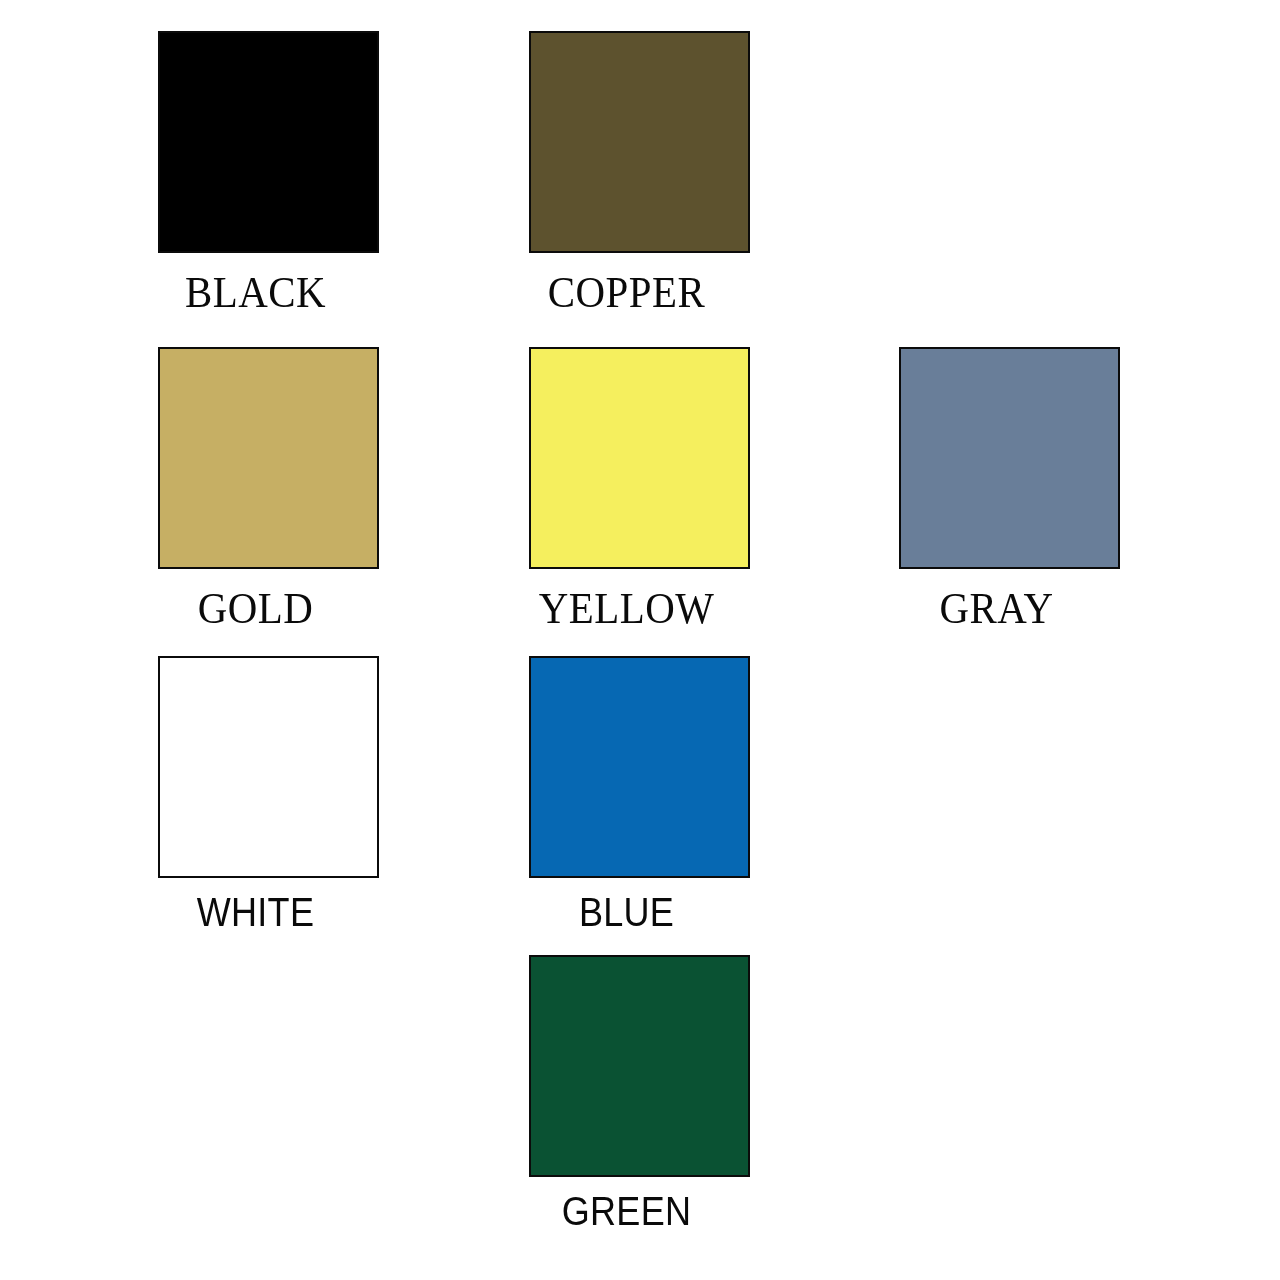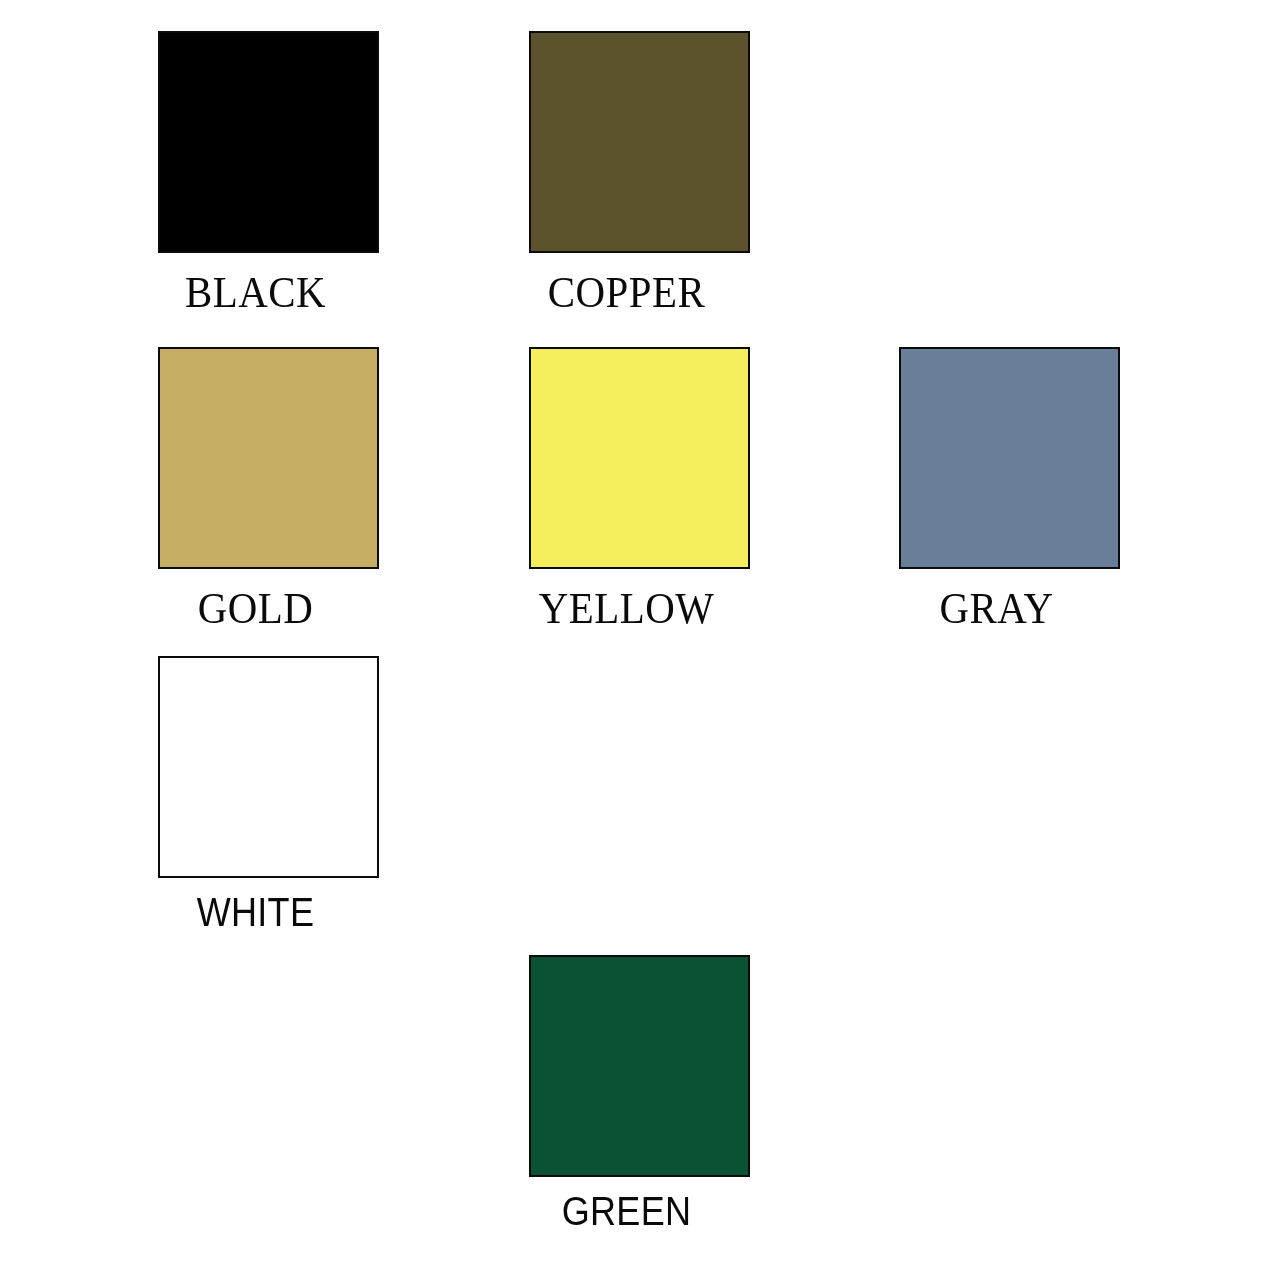--- a/index.html
+++ b/index.html
@@ -102,20 +102,24 @@
   <div class="swatch-cell row-1 col-2">
     <div class="swatch-chip" style="background-color: rgb(105, 126, 153);"></div>
     <span class="swatch-label serif-label">GRAY</span>
   </div>
 
   <div class="swatch-cell row-2 col-0">
     <div class="swatch-chip" style="background-color: rgb(255, 255, 255);"></div>
     <span class="swatch-label sans-label">WHITE</span>
   </div>
 
+  <div class="swatch-cell row-2 col-1">
+    <div class="swatch-chip" style="background-color: rgb(6, 104, 179);"></div>
+    <span class="swatch-label sans-label">BLUE</span>
+  </div>
 
 
 
   <div class="swatch-cell row-3 col-1">
     <div class="swatch-chip" style="background-color: rgb(10, 82, 51);"></div>
     <span class="swatch-label sans-label">GREEN</span>
   </div>
 
 
 </div>

